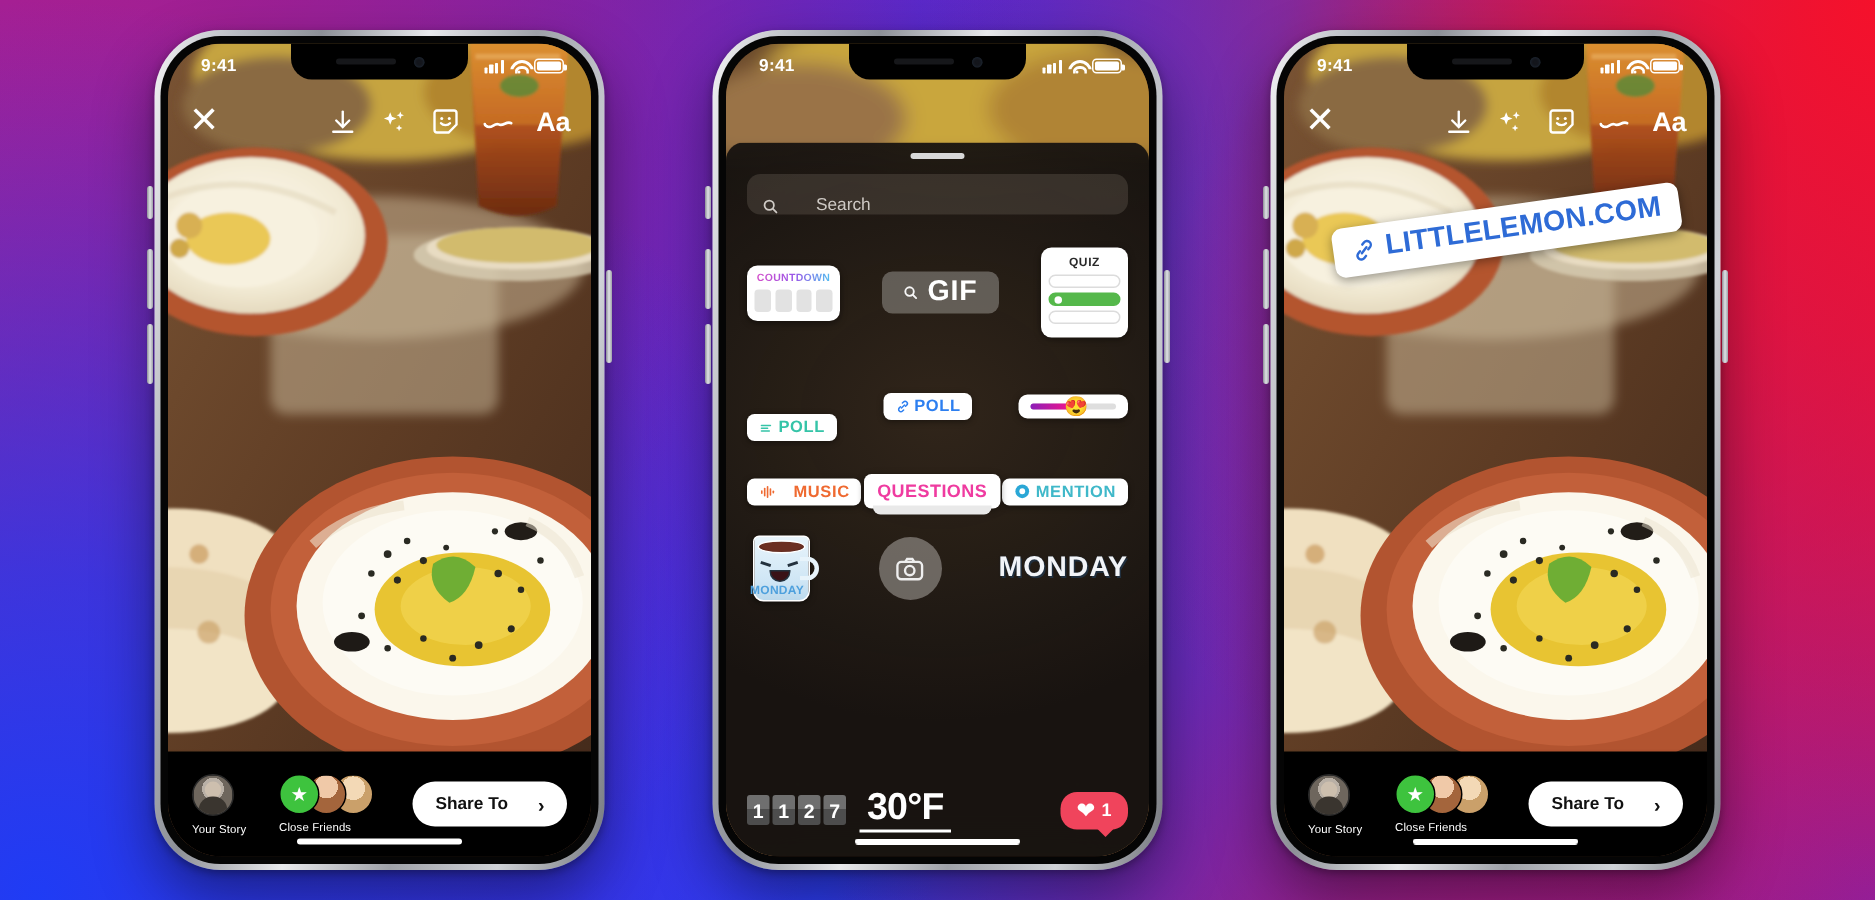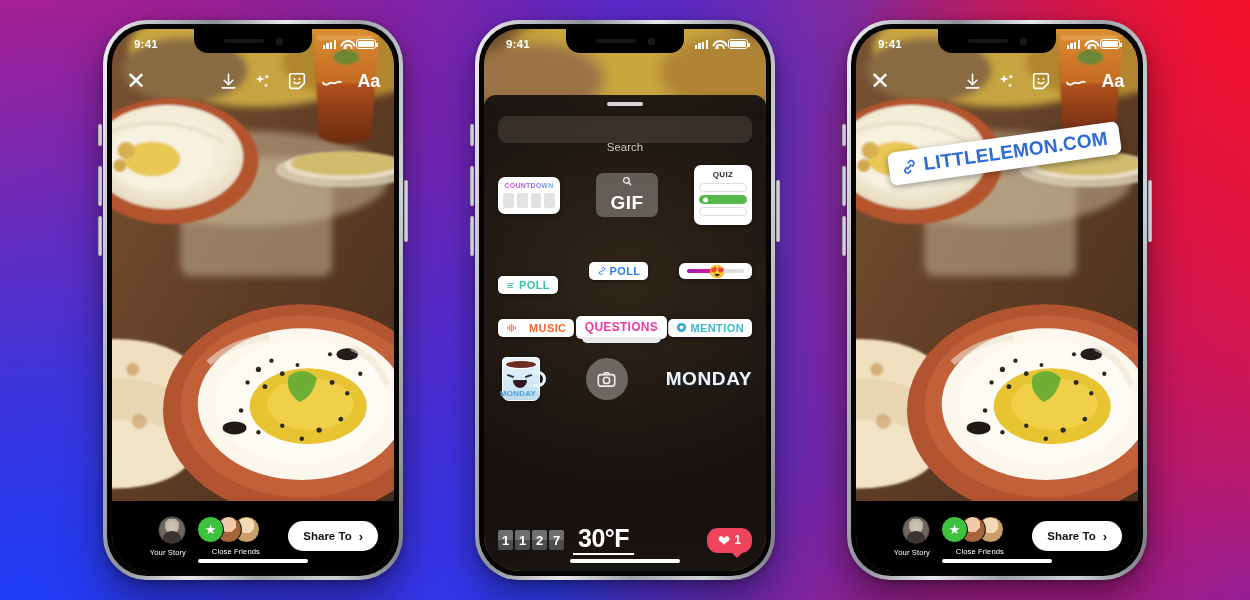--- a/index.html
+++ b/index.html
@@ -103,21 +103,21 @@
   .story-top .spacer { flex: 1; }
   .tool-row { display: flex; align-items: center; gap: 15px; }
   .close-x { font-size: 24px; line-height: 1; font-weight: 300; }
   .aa { font-size: 18px; font-weight: bold; letter-spacing: -0.3px; }
 
   
   .story-bottom {
     position: absolute; left: 0; right: 0; bottom: 0; height: 70px; z-index: 25;
     background: #000; display: flex; align-items: center; padding: 0 16px;
   }
-  .aud { display: flex; flex-direction: column; align-items: flex-end; width: 58px; }
+  .aud { display: flex; flex-direction: column; align-items: flex-start; width: 58px; }
   .aud .label { color: #fff; font-size: 7.6px; margin-top: 4px; letter-spacing: 0.1px; white-space: nowrap; }
   .av-single {
     width: 28px; height: 28px; border-radius: 50%; overflow: hidden;
     background: radial-gradient(circle at 50% 34%, #b9b0a6 0 34%, #6e665d 34% 100%);
     position: relative; border: 1px solid #2a2a2a;
   }
   .av-single::after {
     content:""; position:absolute; left:50%; top:54%; transform:translateX(-50%);
     width:19px; height:15px; border-radius:9px 9px 0 0; background:#3a352f;
   }
@@ -128,39 +128,39 @@
   .cf-stack .c:first-child { margin-left: 0; }
   .cf-star { background: #3ec33e; position: relative; z-index: 3; }
   .cf-star::after {
     content: "★"; position: absolute; inset: 0; color: #fff; font-size: 13px;
     display: flex; align-items: center; justify-content: center;
   }
   .cf-a { background: radial-gradient(circle at 50% 30%, #f0c9a8 0 36%, #a4653c 36% 100%); z-index: 2; }
   .cf-b { background: radial-gradient(circle at 50% 34%, #f3d9b6 0 38%, #caa06a 38% 100%); z-index: 1; }
   .share-btn {
     margin-left: auto; background: #fff; color: #111; border-radius: 20px;
-    height: 30px; padding: 0 15px; display: flex; align-items: center; gap: 7px;
+    height: 30px; padding: 0 15px; display: flex; align-items: center; gap: 20px;
     font-size: 11.5px; font-weight: 600; cursor: pointer;
   }
   .share-btn .chev { font-size: 13px; font-weight: bold; }
 
   
   .tray {
     position: absolute; left: 0; right: 0; top: 66px; bottom: 0; z-index: 30;
     background:
       radial-gradient(ellipse 120% 60% at 50% 38%, rgba(86,64,42,0.40) 0%, rgba(24,18,14,0.0) 72%),
       rgba(20,17,15,0.93);
     backdrop-filter: blur(22px);
     border-top-left-radius: 12px; border-top-right-radius: 12px;
     display: flex; flex-direction: column; padding: 0 14px;
   }
   .tray-grab { width: 36px; height: 4px; border-radius: 3px; background: #d8d8d8; margin: 7px auto 10px; }
   .search-box {
     height: 27px; border-radius: 9px; background: rgba(120,110,100,0.30);
-    display: flex; align-items: center; gap: 25px; padding: 0 10px; margin-bottom: 22px; flex-direction: column;
+    display: flex; align-items: flex-end; gap: 25px; padding: 0 10px; margin-bottom: 22px;
   }
   .search-box .txt { color: #cfcac5; font-size: 11.5px; }
 
   .st-row { display: flex; align-items: center; justify-content: space-between; margin-bottom: 18px; }
   .st-row.r1 { margin-bottom: 26px; }
   .st-row.r2 { margin-bottom: 22px; }
   .st-row.r3 { margin-bottom: 22px; }
   .st-row.r4 { margin-bottom: 8px; }
 
   .chip {
@@ -187,21 +187,21 @@
     font-size: 7px; font-weight: bold; letter-spacing: 0.2px; text-align: center;
     background: linear-gradient(90deg,#d84ec8,#9b56e8,#4fc3f0);
     -webkit-background-clip: text; background-clip: text; color: transparent; margin-bottom: 4px;
   }
   .countdown .blocks { display: flex; gap: 3px; justify-content: center; }
   .countdown .blocks i { width: 11px; height: 15px; border-radius: 2.5px; background: #e2e2e2; display: block; }
 
   .gif-chip {
     background: rgba(150,145,140,0.55); border-radius: 7px; padding: 3px 14px;
     color: #fff; font-size: 19px; font-weight: bold; letter-spacing: 0.5px;
-    display: inline-flex; align-items: center; gap: 6px; cursor: pointer; flex-direction: column;
+    display: inline-flex; align-items: center; gap: 6px; cursor: pointer;
   }
   .gif-chip .mag { font-size: 10px; font-weight: normal; opacity: .95; }
 
   .quiz {
     width: 58px; background: #fff; border-radius: 7px; padding: 5px 5px 6px;
     box-shadow: 0 1px 5px rgba(0,0,0,0.45); cursor: pointer;
   }
   .quiz .ttl { font-size: 8px; font-weight: bold; color: #2a2a2a; text-align: center; margin-bottom: 4px; letter-spacing: .4px; }
   .quiz .bar { height: 9px; border-radius: 5px; border: 1px solid #dcdcdc; margin-bottom: 3px; }
   .quiz .bar.on { background: #55b84b; border-color: #55b84b; position: relative; }

